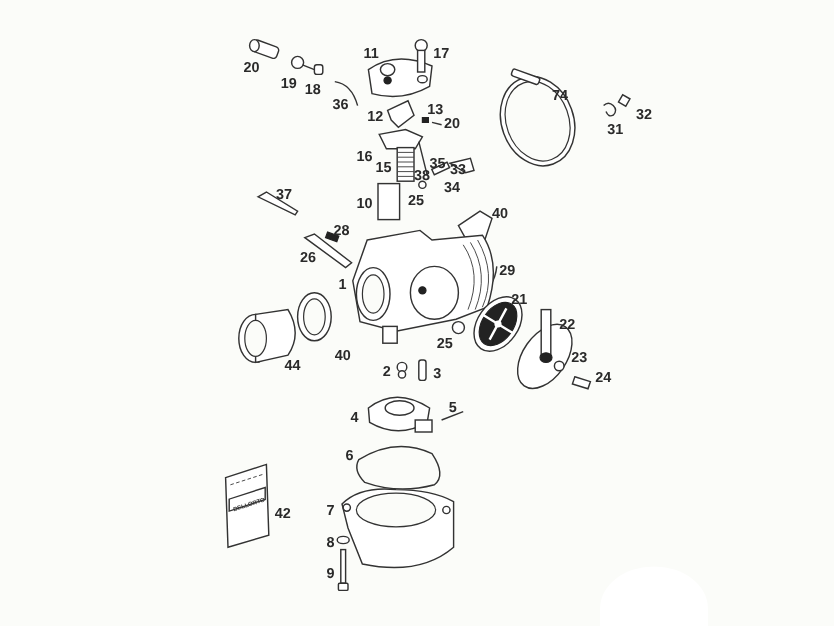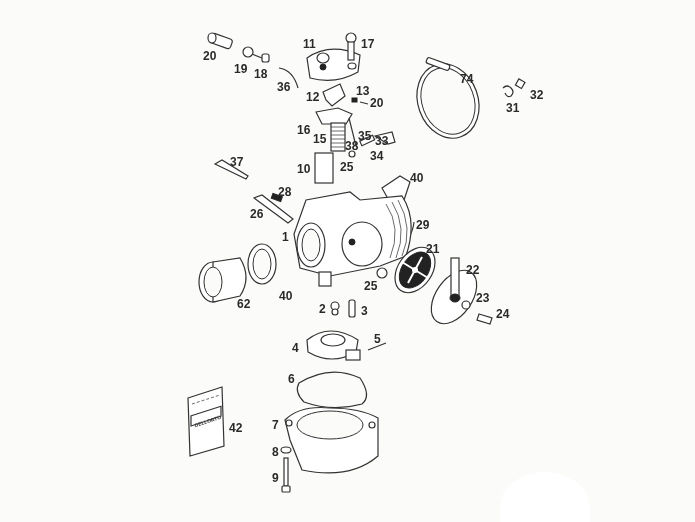--- a/index.html
+++ b/index.html
@@ -201,18 +201,18 @@
 <span class="lbl" style="left:416px;top:219px">29</span>
 <span class="lbl" style="left:410px;top:172px">40</span>
 <span class="lbl" style="left:506px;top:102px">31</span>
 <span class="lbl" style="left:530px;top:89px">32</span>
 <span class="lbl" style="left:375px;top:135px">33</span>
 <span class="lbl" style="left:370px;top:150px">34</span>
 <span class="lbl" style="left:358px;top:130px">35</span>
 <span class="lbl" style="left:277px;top:81px">36</span>
 <span class="lbl" style="left:340px;top:161px">25</span>
 <span class="lbl" style="left:345px;top:140px">38</span>
-<span class="lbl" style="left:237px;top:298px">62</span>
+<span class="lbl" style="left:237px;top:298px">44</span>
 <span class="lbl" style="left:279px;top:290px">40</span>
 <span class="lbl" style="left:460px;top:73px">74</span>
 <span class="lbl" style="left:229px;top:422px">42</span>
 
 <span style="position:absolute;left:194px;top:418px;font-size:5px;font-weight:bold;color:#333;transform:rotate(-18deg);">DELLORTO</span>
 
 </body></html>

